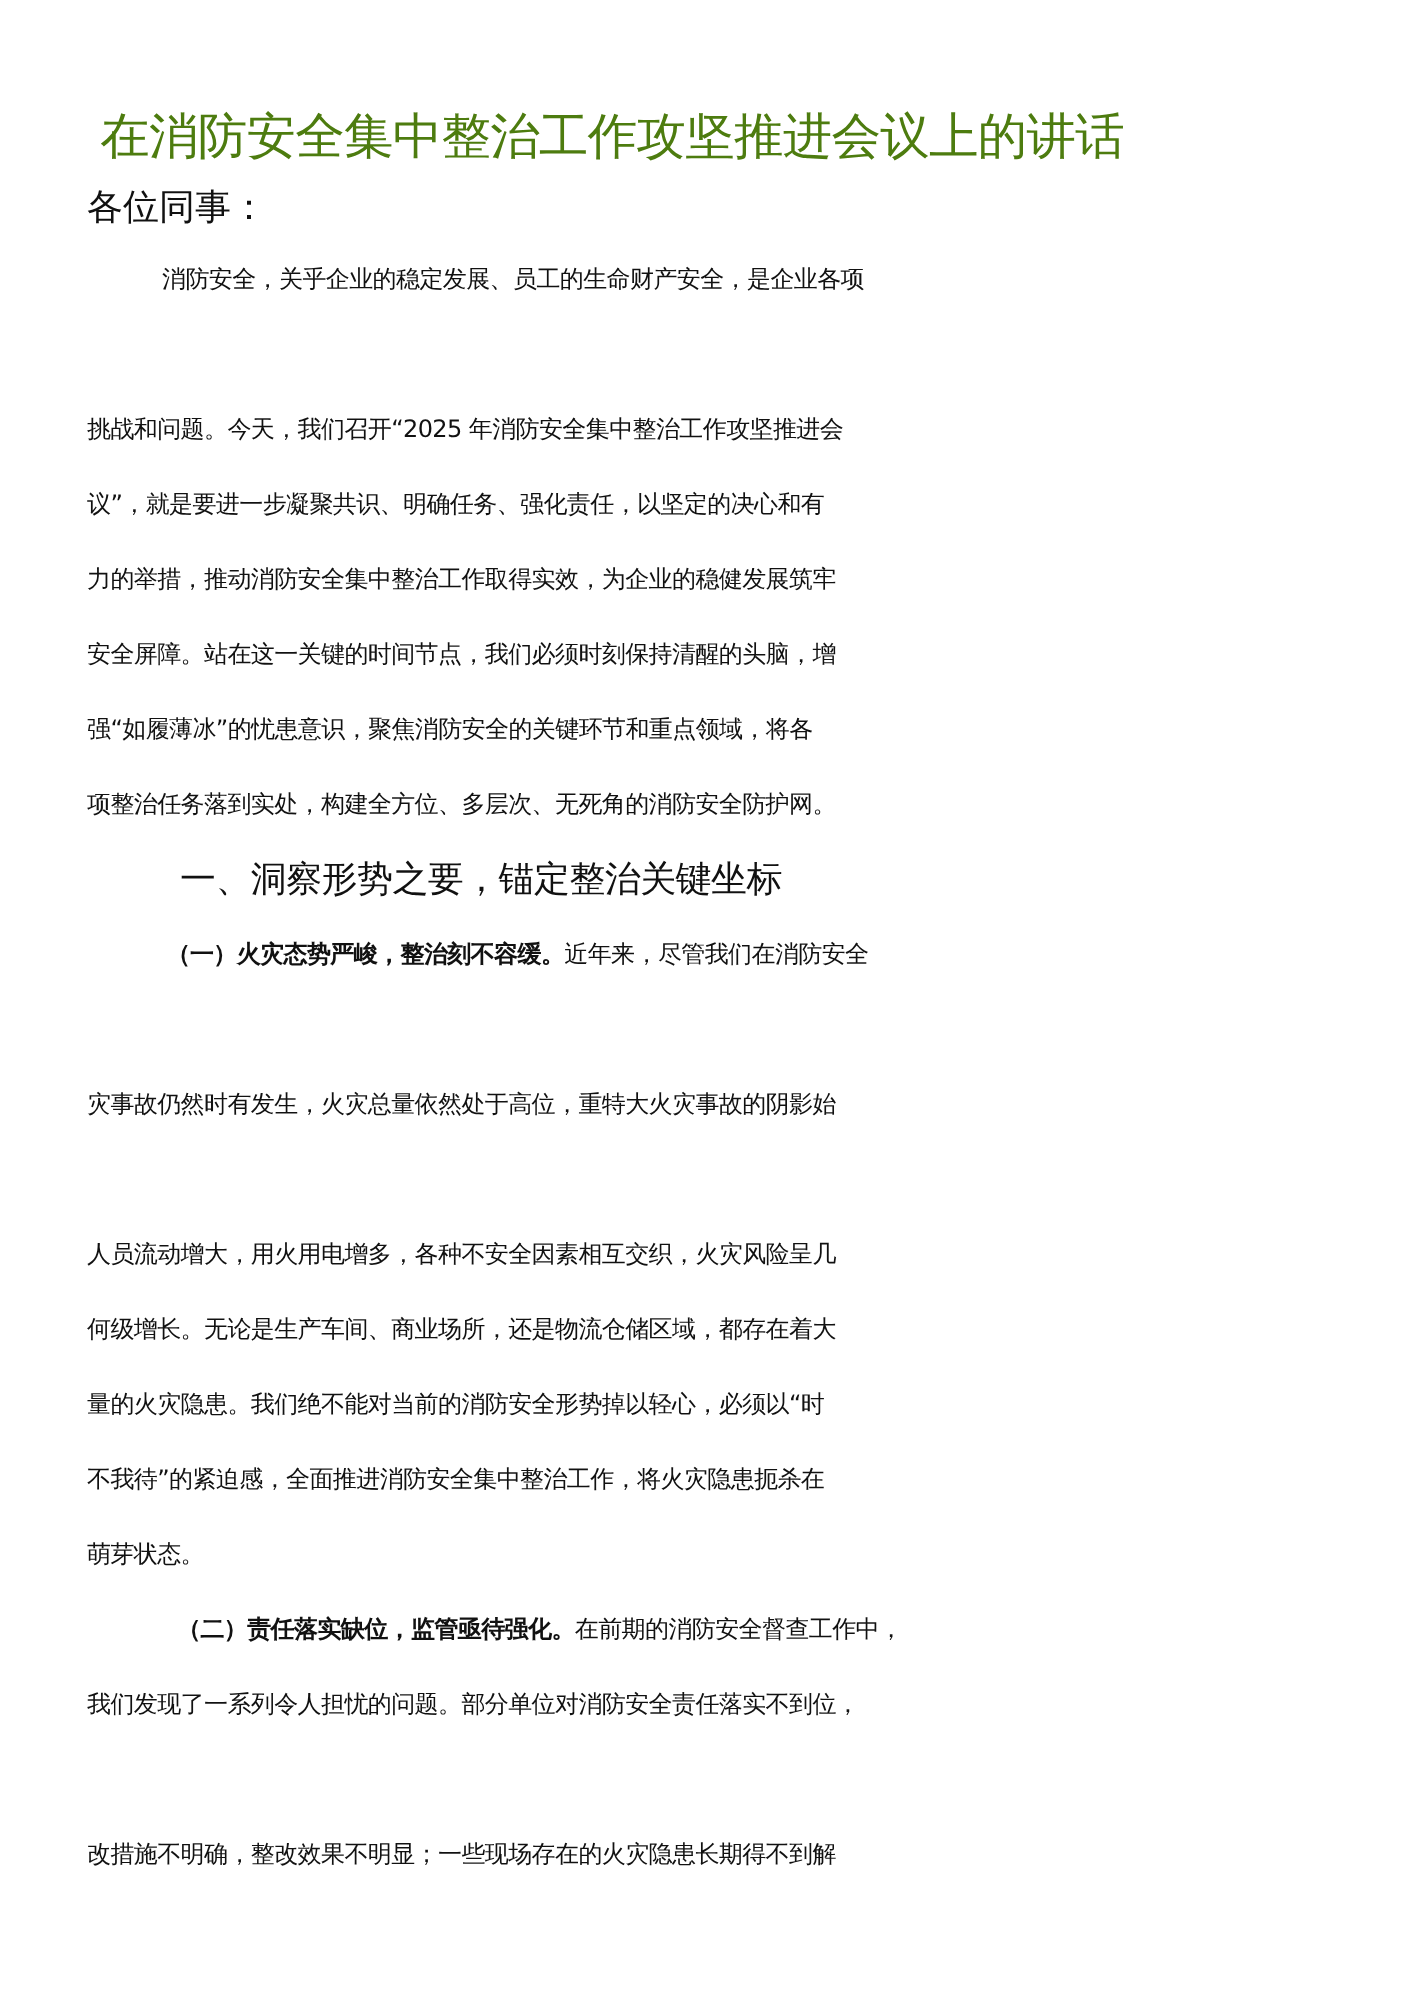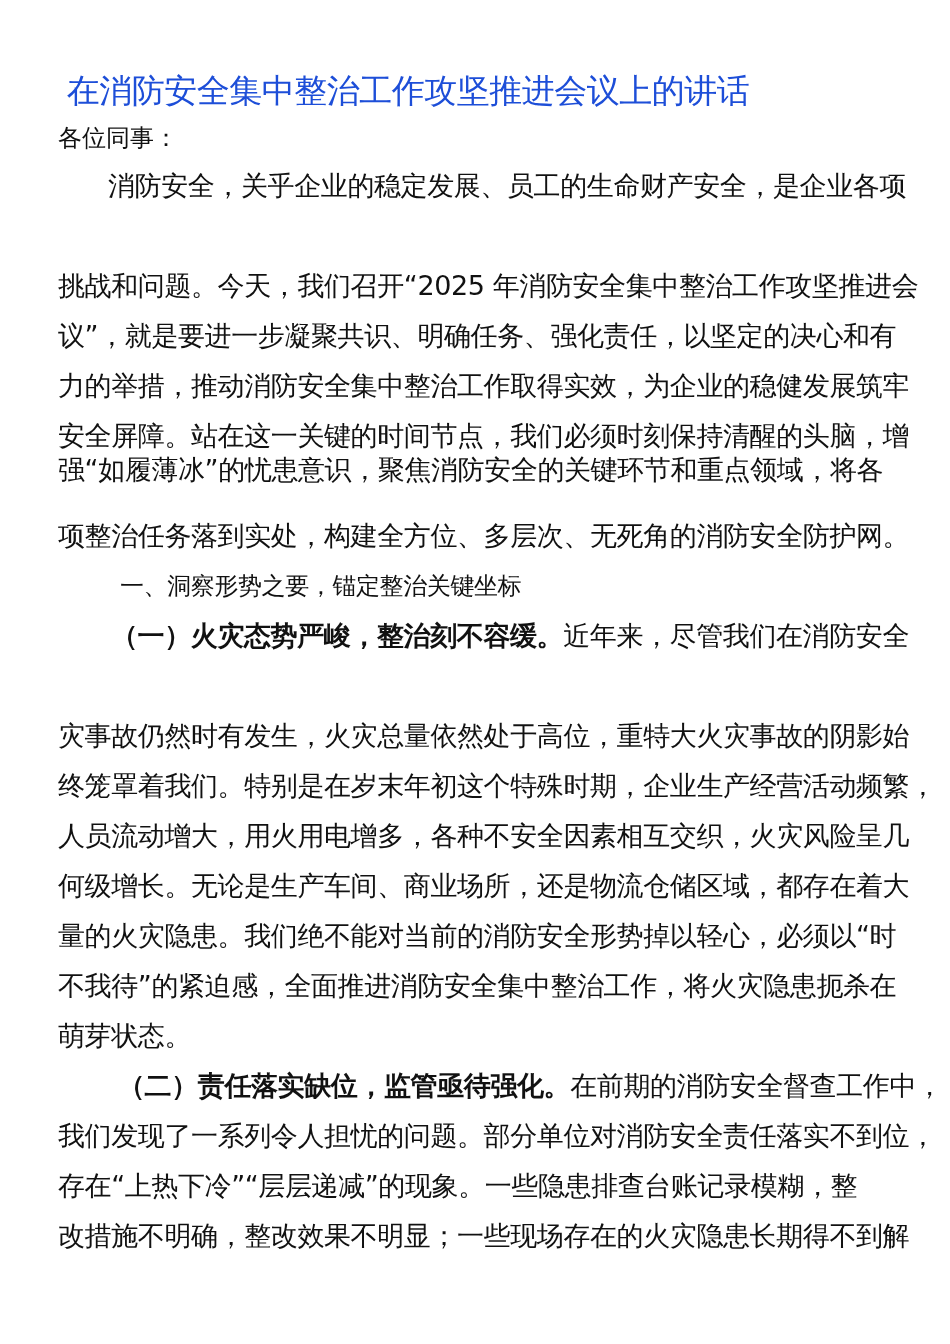--- a/index.html
+++ b/index.html
@@ -24,36 +24,36 @@
     background: #ffffff;
   }
   .title {
     position: absolute;
     left: 0;
     top: 66px;
     width: 816px;
     text-align: center;
     font-size: 33px;
     line-height: 50px;
-    color: #1d4ed8;
+    color: #4d7c0f;
     letter-spacing: -0.5px;
     white-space: nowrap;
   }
   .salutation {
     position: absolute;
     left: 58px;
     top: 118px;
     font-size: 24px;
     line-height: 40px;
     white-space: nowrap;
   }
   .line {
     position: absolute;
     left: 58px;
-    font-size: 27px;
+    font-size: 16px;
     line-height: 40px;
     white-space: nowrap;
     letter-spacing: -0.4px;
   }
   .line.indent { left: 108px; }
   .line.heading { left: 120px; font-size: 24px; }
   .bold { font-weight: bold; }
 </style>
 </head>
 <body>
@@ -62,36 +62,34 @@
 
   <div class="title">在消防安全集中整治工作攻坚推进会议上的讲话</div>
 
   <div class="salutation">各位同事：</div>
 
   <div class="line indent" style="top:166px">消防安全，关乎企业的稳定发展、员工的生命财产安全，是企业各项</div>
   <div class="line" style="top:266px">挑战和问题。今天，我们召开“2025 年消防安全集中整治工作攻坚推进会</div>
   <div class="line" style="top:316px">议”，就是要进一步凝聚共识、明确任务、强化责任，以坚定的决心和有</div>
   <div class="line" style="top:366px">力的举措，推动消防安全集中整治工作取得实效，为企业的稳健发展筑牢</div>
   <div class="line" style="top:416px">安全屏障。站在这一关键的时间节点，我们必须时刻保持清醒的头脑，增</div>
-  <div class="line" style="top:450px">强“如履薄冰”的忧患意识，聚焦消防安全的关键环节和重点领域，将各</div>
+  <div class="line" style="top:466px">强“如履薄冰”的忧患意识，聚焦消防安全的关键环节和重点领域，将各</div>
   <div class="line" style="top:516px">项整治任务落到实处，构建全方位、多层次、无死角的消防安全防护网。</div>
 
   <div class="line heading" style="top:566px">一、洞察形势之要，锚定整治关键坐标</div>
 
   <div class="line" style="top:616px; left:111px">
     <span class="bold">（一）火灾态势严峻，整治刻不容缓。</span><span>近年来，尽管我们在消防安全</span>
   </div>
   <div class="line" style="top:716px">灾事故仍然时有发生，火灾总量依然处于高位，重特大火灾事故的阴影始</div>
-  <div class="line" style="top:766px">终笼罩着我们。特别是在岁末年初这个特殊时期，企业生产经营活动频繁，</div>
   <div class="line" style="top:816px">人员流动增大，用火用电增多，各种不安全因素相互交织，火灾风险呈几</div>
   <div class="line" style="top:916px">量的火灾隐患。我们绝不能对当前的消防安全形势掉以轻心，必须以“时</div>
   <div class="line" style="top:866px">何级增长。无论是生产车间、商业场所，还是物流仓储区域，都存在着大</div>
   <div class="line" style="top:966px">不我待”的紧迫感，全面推进消防安全集中整治工作，将火灾隐患扼杀在</div>
   <div class="line" style="top:1016px">萌芽状态。</div>
 
   <div class="line" style="top:1066px; left:118px">
     <span class="bold">（二）责任落实缺位，监管亟待强化。</span><span>在前期的消防安全督查工作中，</span>
   </div>
   <div class="line" style="top:1116px">我们发现了一系列令人担忧的问题。部分单位对消防安全责任落实不到位，</div>
-  <div class="line" style="top:1166px">存在“上热下冷”“层层递减”的现象。一些隐患排查台账记录模糊，整</div>
   <div class="line" style="top:1216px">改措施不明确，整改效果不明显；一些现场存在的火灾隐患长期得不到解</div>
 
 </div>
 
 </body></html>

